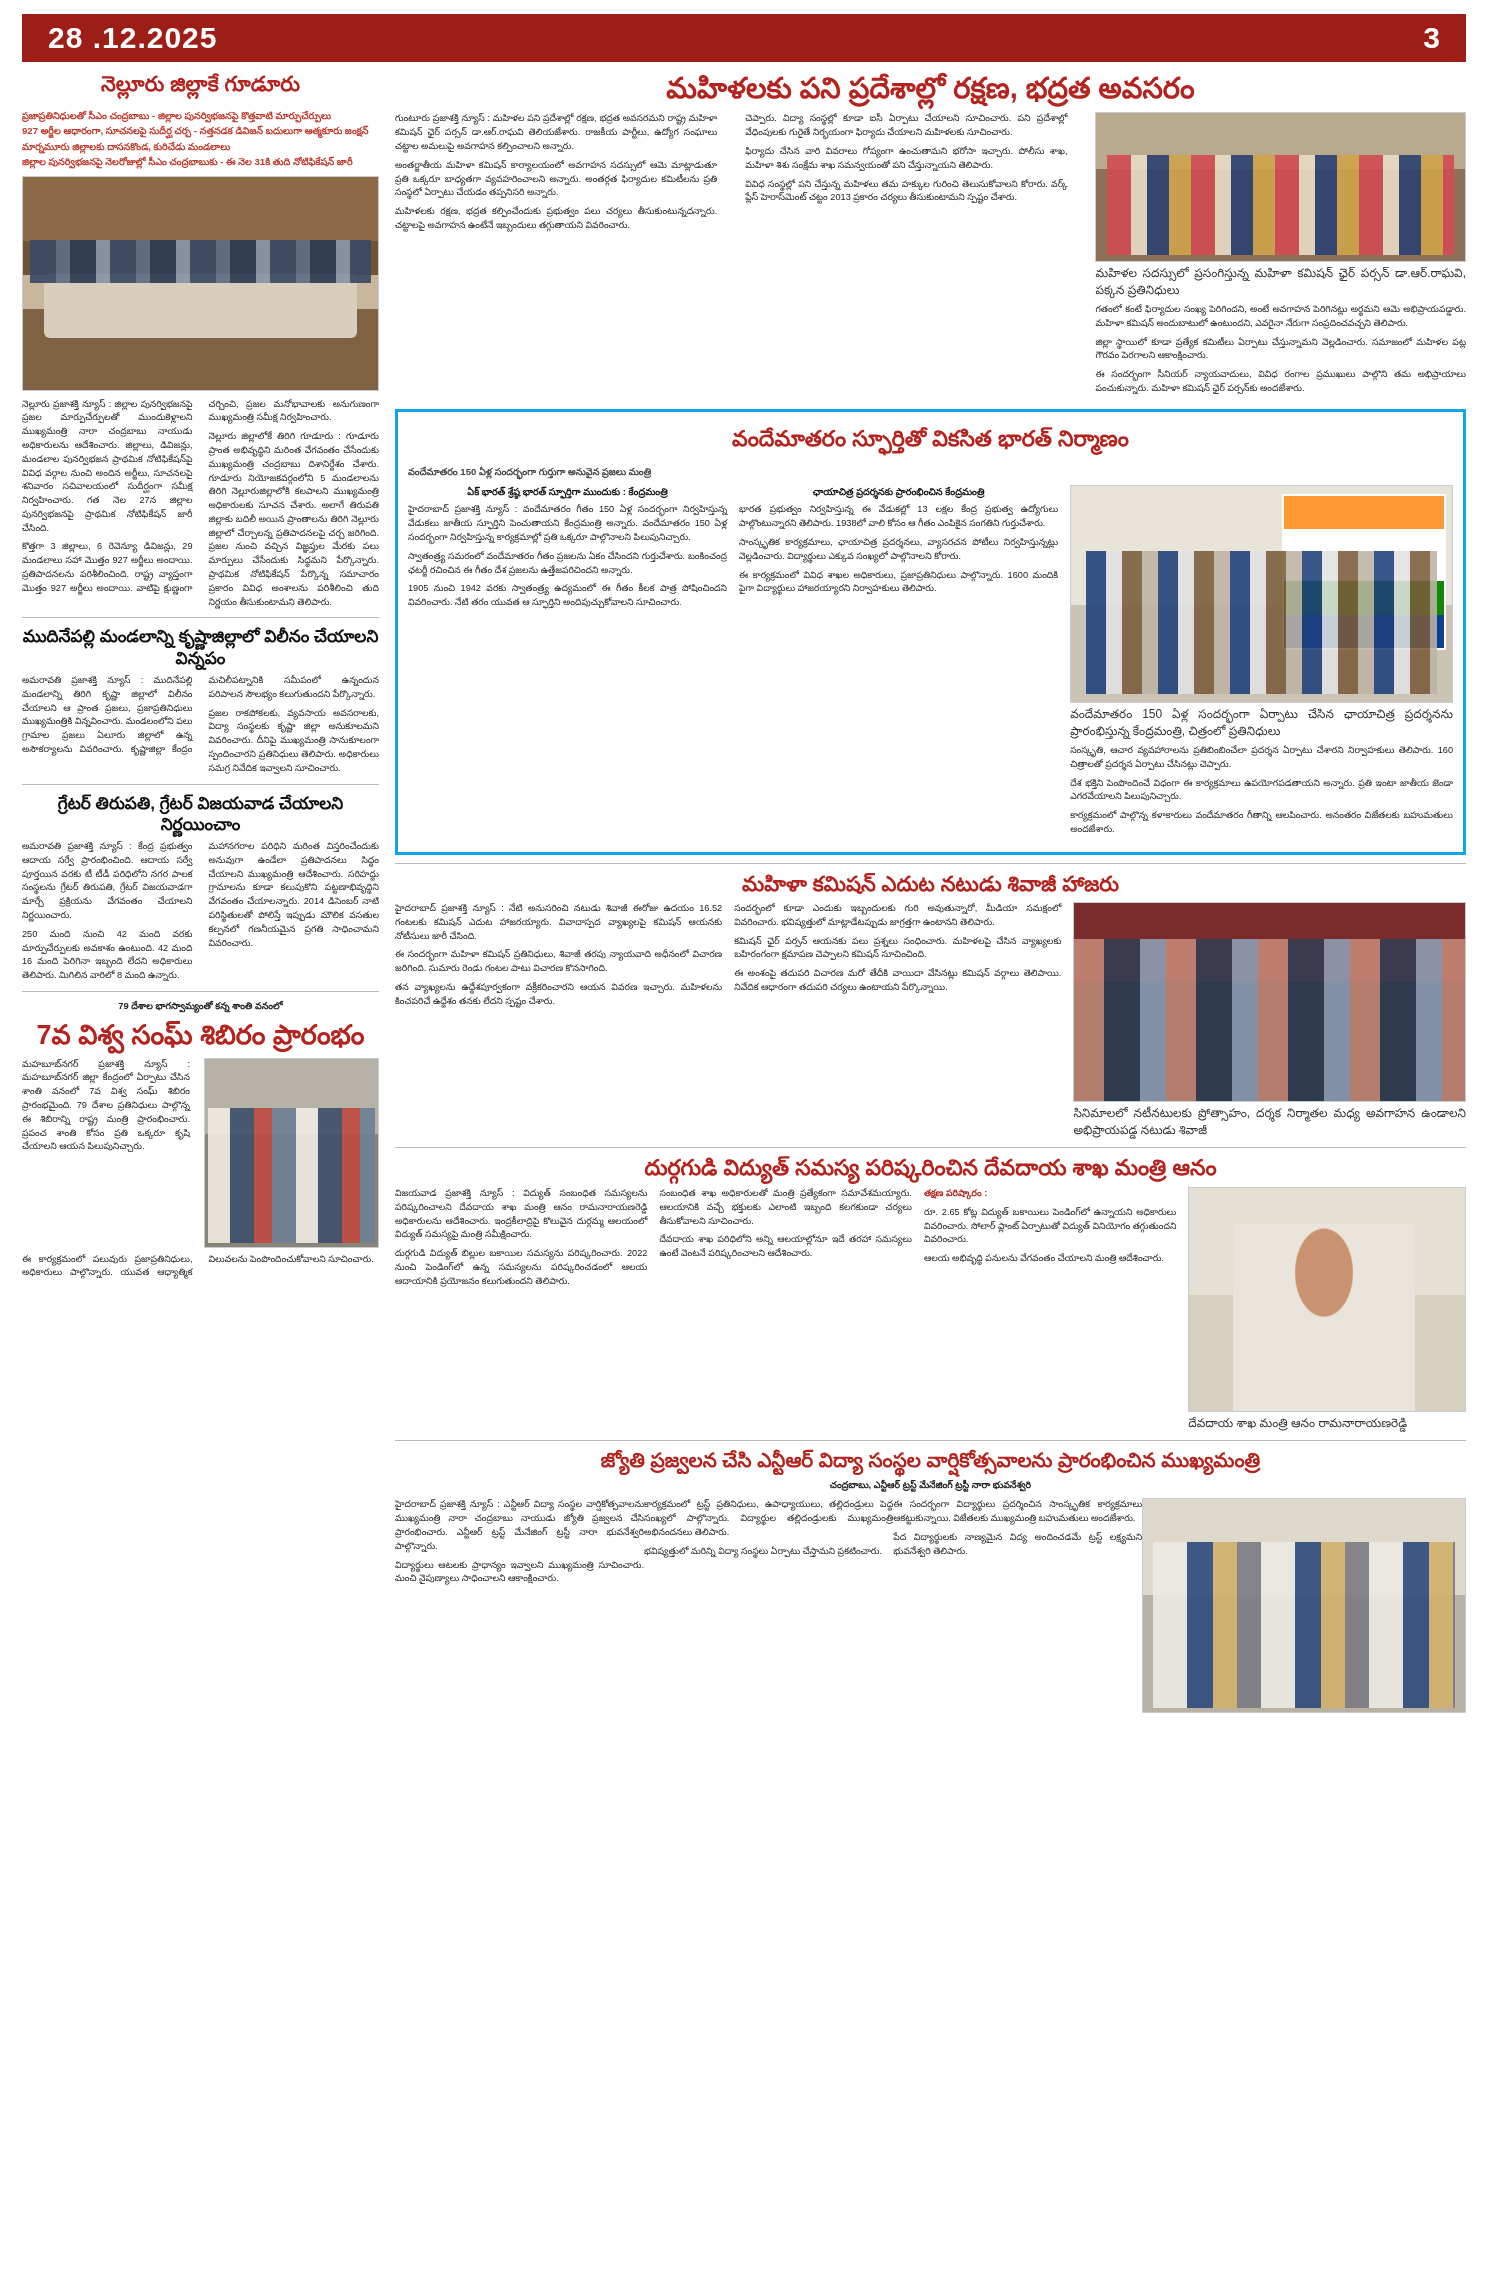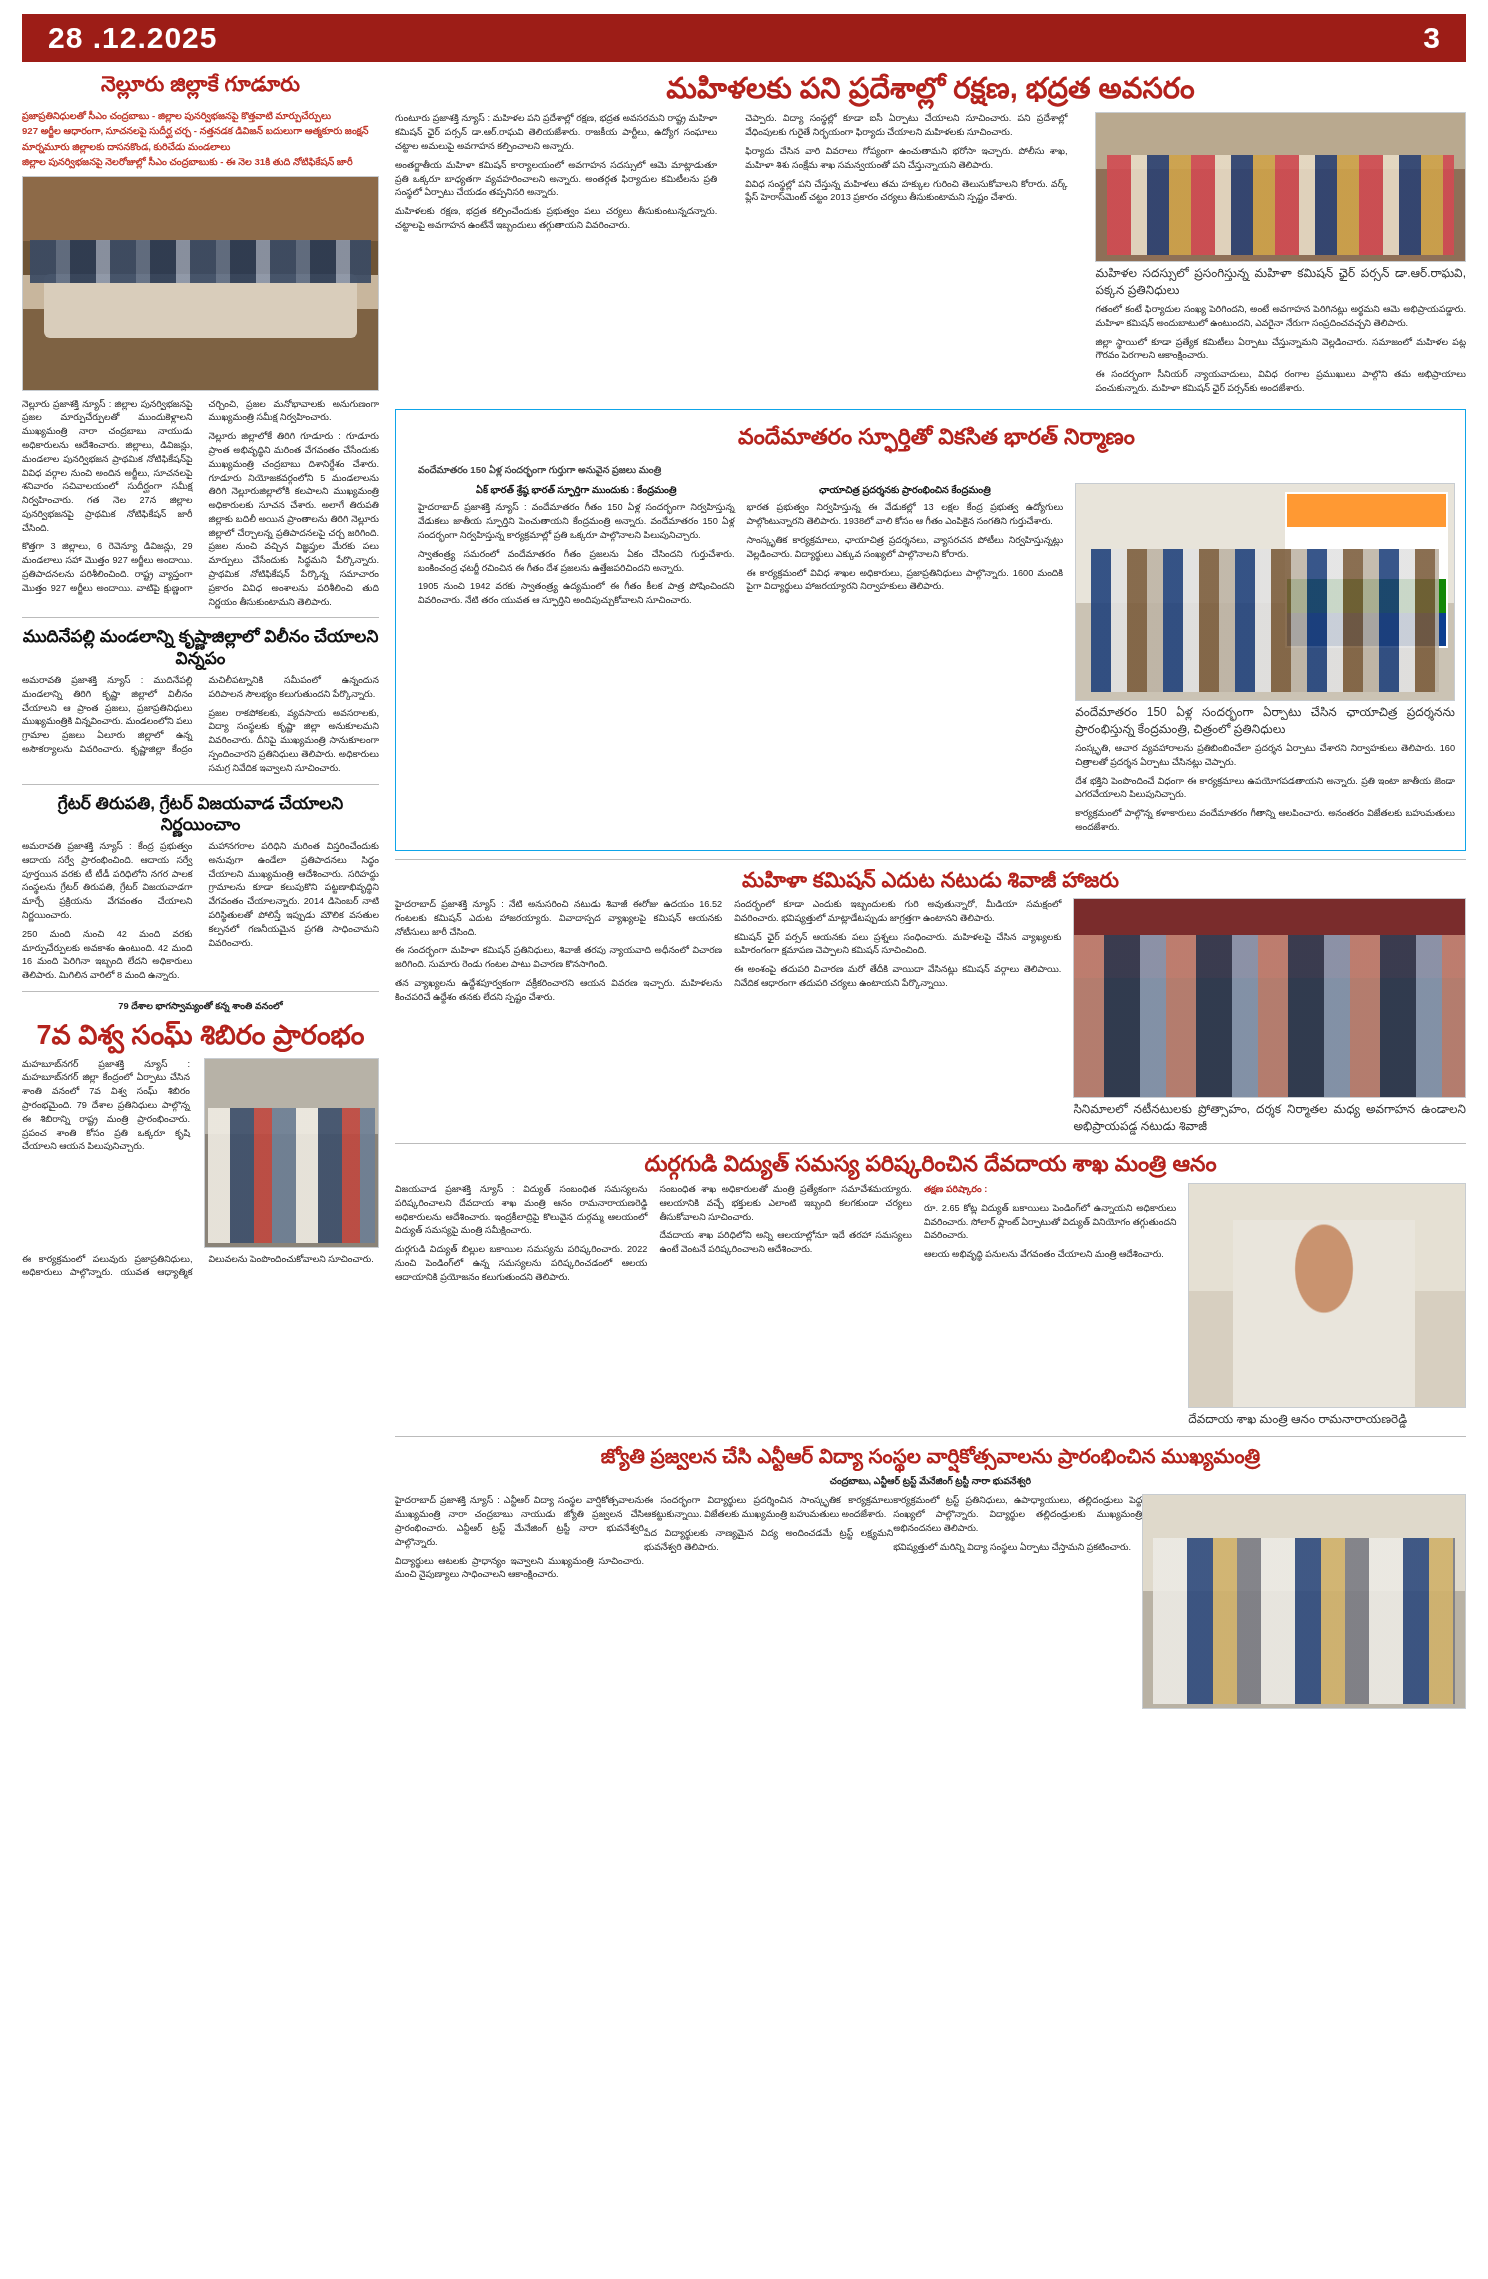--- a/index.html
+++ b/index.html
@@ -159,22 +159,22 @@
     background:repeating-linear-gradient(90deg,#f0ece3 0 22px,#3d4f6b 22px 46px,#c0483f 46px 64px,#6d7f95 64px 88px);
     opacity:.9;
   }
   .ph-cm{height:215px;background:linear-gradient(#dfd9cb 0 45%, #b9b2a4 45% 100%);}
   .ph-cm:after{
     content:"";position:absolute;left:3%;top:20%;width:94%;height:78%;
     background:repeating-linear-gradient(90deg,#eceae4 0 34px,#2e4a7d 34px 60px,#d0b16a 60px 84px,#7a7b83 84px 108px);
     opacity:.9;
   }
   .boxed{
-    border:1px solid #0ea5e9;
-    padding:8px 10px 10px 22px;
+    border:3px solid #0ea5e9;
+    padding:8px 10px 10px 10px;
     box-sizing:border-box;
     margin-top:8px;
   }
   .cap-line{
     font-size:12px;color:#333;line-height:1.4;margin-top:3px;text-align:justify;
   }
   .small-red-lead{color:#b4231d;font-weight:bold;}
   .sec-title{
     font-size:9.6px;font-weight:bold;color:#111;
   }
@@ -351,26 +351,26 @@
       <hr class="rule">
       <h2 class="head-red tel" style="font-size:20px;">జ్యోతి ప్రజ్వలన చేసి ఎన్టీఆర్ విద్యా సంస్థల వార్షికోత్సవాలను ప్రారంభించిన ముఖ్యమంత్రి</h2>
       <div class="subhead-dark tel">చంద్రబాబు, ఎన్టీఆర్ ట్రస్ట్ మేనేజింగ్ ట్రస్టీ నారా భువనేశ్వరి</div>
 
       <div style="display:flex;align-items:flex-start;">
         <div class="body-text tel" style="flex:1 1 0;">
           <p>హైదరాబాద్ ప్రజాశక్తి న్యూస్ : ఎన్టీఆర్ విద్యా సంస్థల వార్షికోత్సవాలను ముఖ్యమంత్రి నారా చంద్రబాబు నాయుడు జ్యోతి ప్రజ్వలన చేసి ప్రారంభించారు. ఎన్టీఆర్ ట్రస్ట్ మేనేజింగ్ ట్రస్టీ నారా భువనేశ్వరి పాల్గొన్నారు.</p>
           <p>విద్యార్థులు ఆటలకు ప్రాధాన్యం ఇవ్వాలని ముఖ్యమంత్రి సూచించారు. మంచి నైపుణ్యాలు సాధించాలని ఆకాంక్షించారు.</p>
         </div>
         <div class="body-text tel" style="flex:1 1 0;">
+          <p>కార్యక్రమంలో ట్రస్ట్ ప్రతినిధులు, ఉపాధ్యాయులు, తల్లిదండ్రులు పెద్ద సంఖ్యలో పాల్గొన్నారు. విద్యార్థుల తల్లిదండ్రులకు ముఖ్యమంత్రి అభినందనలు తెలిపారు.</p>
+          <p>భవిష్యత్తులో మరిన్ని విద్యా సంస్థలు ఏర్పాటు చేస్తామని ప్రకటించారు.</p>
+        </div>
+        <div class="body-text tel" style="flex:1 1 0;">
           <p>ఈ సందర్భంగా విద్యార్థులు ప్రదర్శించిన సాంస్కృతిక కార్యక్రమాలు ఆకట్టుకున్నాయి. విజేతలకు ముఖ్యమంత్రి బహుమతులు అందజేశారు.</p>
           <p>పేద విద్యార్థులకు నాణ్యమైన విద్య అందించడమే ట్రస్ట్ లక్ష్యమని భువనేశ్వరి తెలిపారు.</p>
-        </div>
-        <div class="body-text tel" style="flex:1 1 0;">
-          <p>కార్యక్రమంలో ట్రస్ట్ ప్రతినిధులు, ఉపాధ్యాయులు, తల్లిదండ్రులు పెద్ద సంఖ్యలో పాల్గొన్నారు. విద్యార్థుల తల్లిదండ్రులకు ముఖ్యమంత్రి అభినందనలు తెలిపారు.</p>
-          <p>భవిష్యత్తులో మరిన్ని విద్యా సంస్థలు ఏర్పాటు చేస్తామని ప్రకటించారు.</p>
         </div>
         <div style="flex:1.3 1 0;">
           <div class="photo ph-cm"></div>
         </div>
       </div>
 
     </div>
   </div>
 </div>
 

